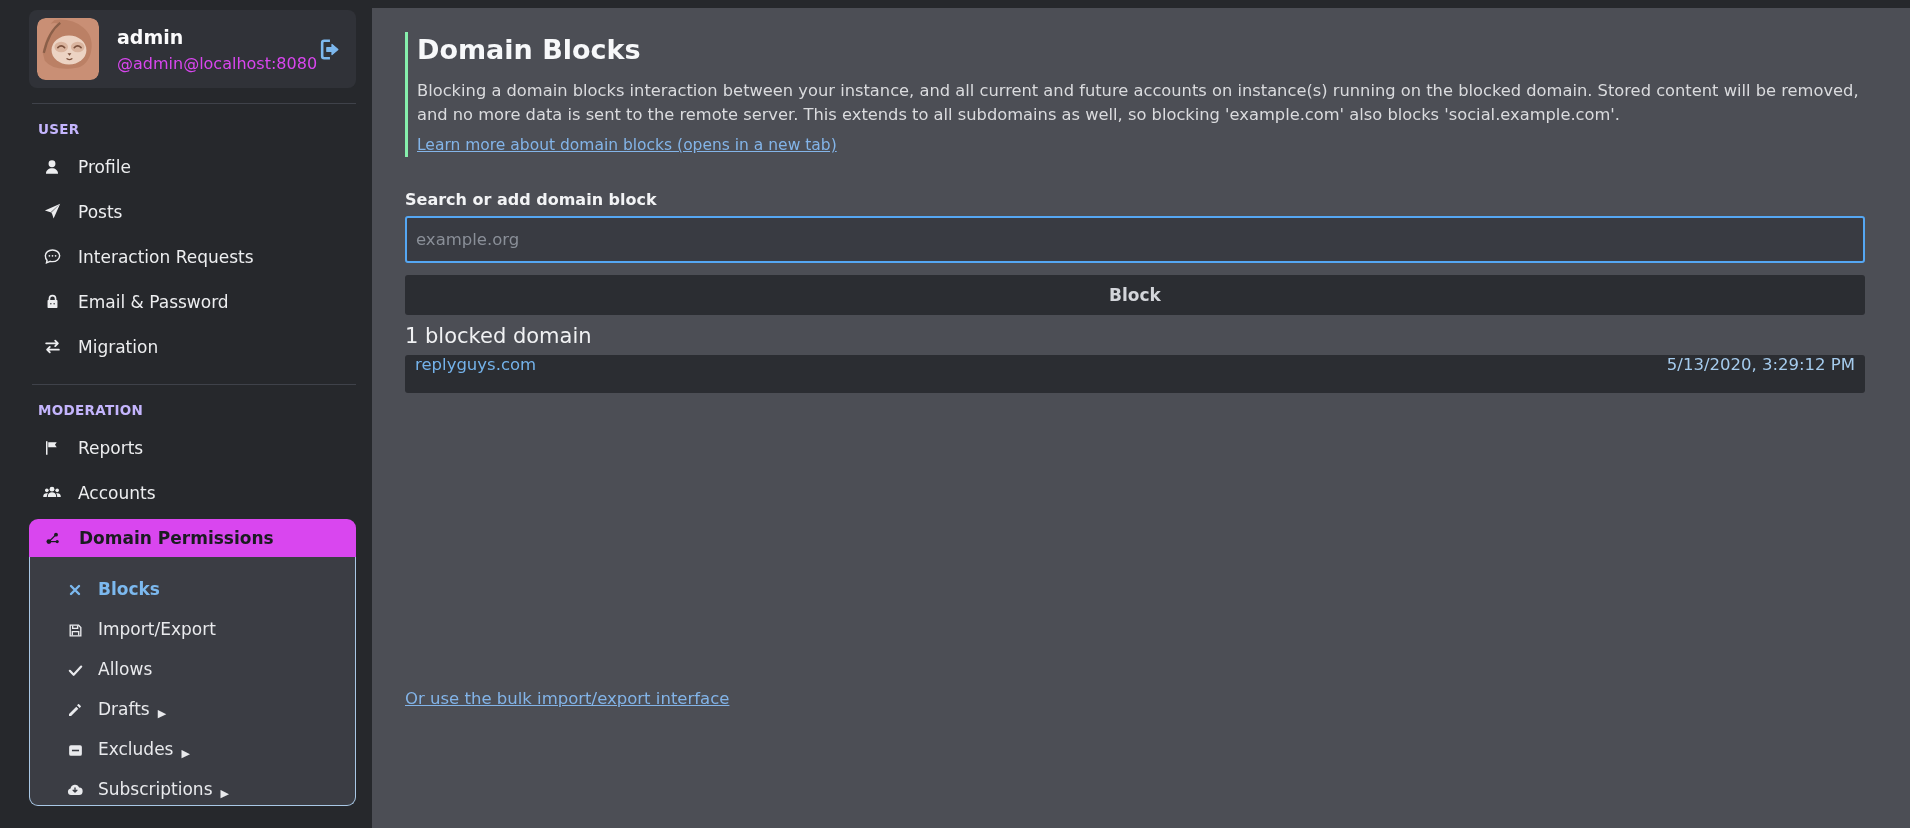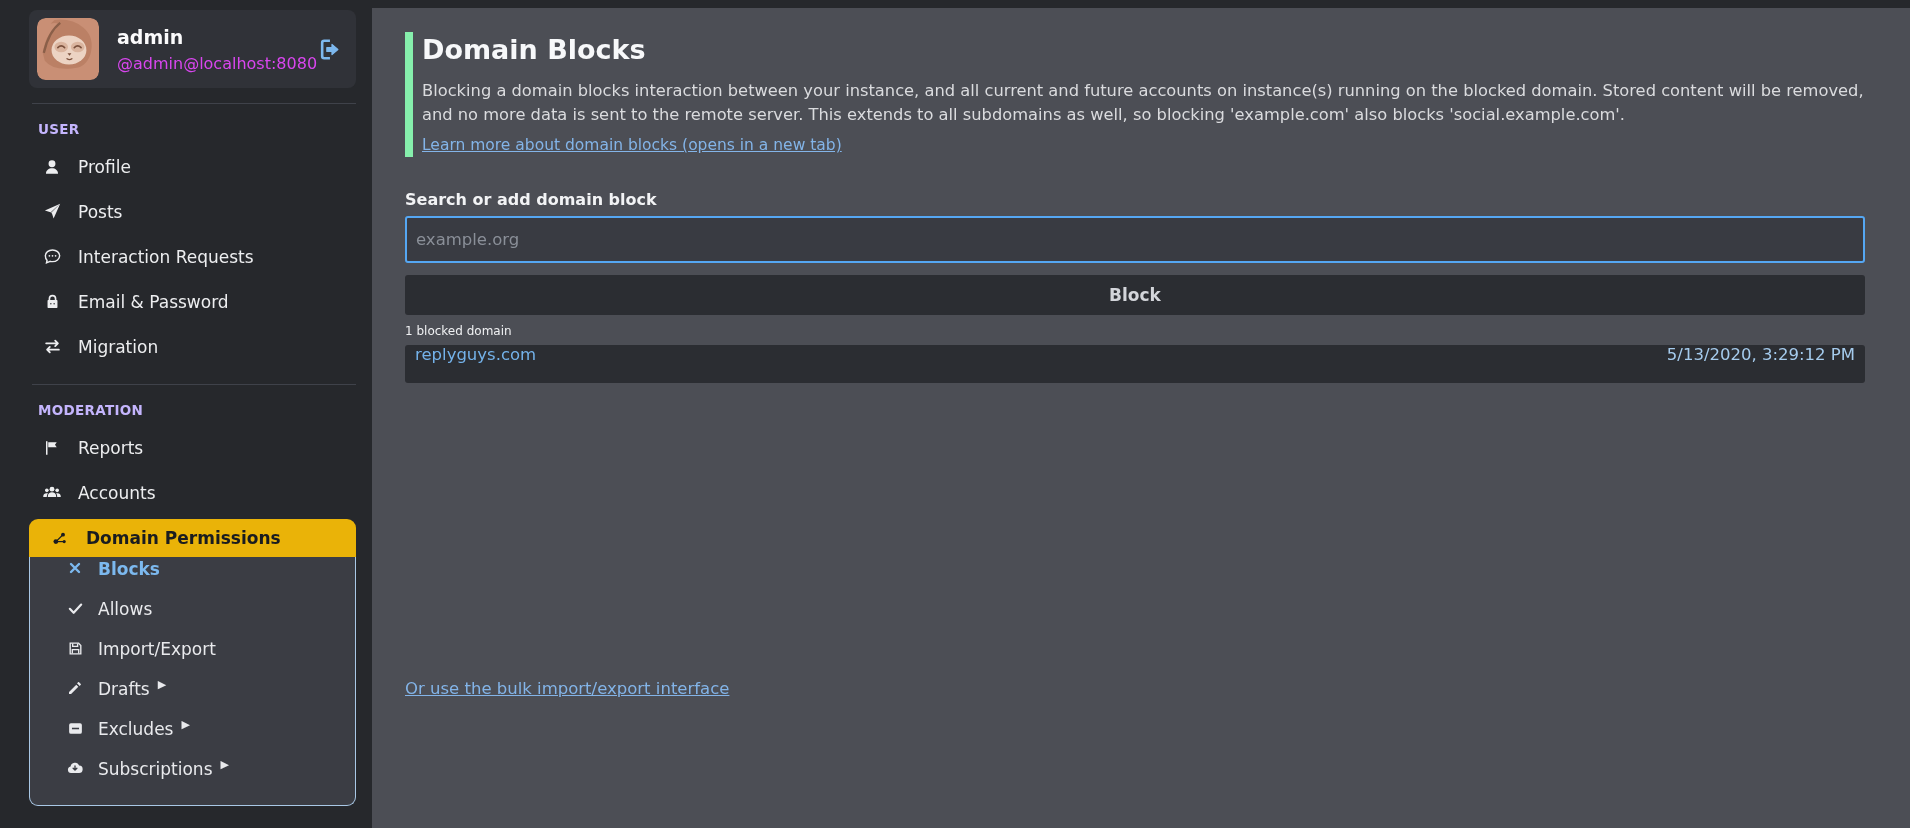--- a/index.html
+++ b/index.html
@@ -14,37 +14,37 @@
   .user-card{height:78px;background:#303238;border-radius:8px;display:flex;align-items:center;padding:0 12px 0 8px;cursor:pointer;}
   .avatar{width:62px;height:62px;border-radius:8px;overflow:hidden;flex:0 0 62px;}
   .user-meta{margin-left:18px;}
   .user-name{font-size:19px;font-weight:bold;color:#fbfbfc;margin-bottom:6px;}
   .user-handle{font-size:16px;color:#d946ef;}
   .logout-btn{margin-left:auto;background:none;border:none;color:#7db8ee;cursor:pointer;padding:0;display:flex;}
   .divider{height:1px;background:#3f424a;margin:15px 0 0 3px;}
   .section-label{color:#c4b5fd;font-weight:bold;font-size:13.5px;margin:17px 0 7px 9px;letter-spacing:.3px;}
   .nav-item{display:flex;align-items:center;height:45px;padding-left:13px;font-size:17px;color:#edeef0;cursor:pointer;}
   .nav-item .ico,.dp-active .ico{width:20px;height:20px;display:flex;align-items:center;justify-content:center;margin-right:16px;flex:0 0 20px;}
-  .dp-active{height:38px;background:#eab308;border-radius:9px 9px 0 0;display:flex;align-items:center;padding-left:21px;color:#1a1c20;font-weight:bold;font-size:17px;margin-top:4px;cursor:pointer;}
+  .dp-active{height:38px;background:#d946ef;border-radius:9px 9px 0 0;display:flex;align-items:center;padding-left:14px;color:#1a1c20;font-weight:bold;font-size:17px;margin-top:4px;cursor:pointer;}
   .submenu{border:1px solid #a9c8e6;border-top:none;border-radius:0 0 9px 9px;background:#3b3d44;padding:2px 0 6px;box-sizing:border-box;}
-  .sub-item{display:flex;align-items:flex-start;height:40px;padding-left:36px;font-size:17px;color:#e9eaed;cursor:pointer;}
+  .sub-item{display:flex;align-items:flex-end;height:40px;padding-left:36px;font-size:17px;color:#e9eaed;cursor:pointer;}
   .sub-item .ico{width:18px;height:18px;display:flex;align-items:center;justify-content:center;margin-right:14px;flex:0 0 18px;}
   .sub-item.active{color:#7cb9ef;font-weight:bold;}
   .caret{font-size:11px;margin-left:8px;color:#e9eaed;line-height:1;}
   
   main{flex:1 1 auto;margin:8px 0 0 16px;background:#4c4e55;box-sizing:border-box;padding:24px 45px 0 33px;}
-  .header-block{border-left:8px solid #86efac;padding:2px 0 3px 9px;}
+  .header-block{border-left:3px solid #86efac;padding:2px 0 3px 9px;}
   .page-title{margin:0 0 14px;font-size:27px;color:#f7f8fa;font-weight:bold;}
   .desc{margin:0 0 8px;font-size:16.3px;line-height:1.47;color:#dadbde;}
   a.learn-link{color:#83b4e8;font-size:15.5px;text-decoration:underline;cursor:pointer;}
   .search-label{display:block;font-weight:bold;font-size:16px;margin:33px 0 7px;color:#f2f3f5;}
   input.search{display:block;width:100%;box-sizing:border-box;height:47px;background:#393b42;border:2px solid #55a7f3;border-radius:3px;padding:0 9px;font-size:16.5px;color:#e8e9ec;font-family:inherit;outline:none;}
   input.search::placeholder{color:#8a8f98;}
   .block-btn{display:block;width:100%;height:40px;margin-top:12px;background:#2b2d32;border:none;border-radius:3px;color:#d3d5da;font-weight:bold;font-size:17px;font-family:inherit;cursor:pointer;}
-  .count{margin-top:9px;font-size:12px;color:#f0f1f3;}
+  .count{margin-top:9px;font-size:21px;color:#f0f1f3;}
   .domain-row{margin-top:7px;height:38px;background:#2b2d32;border-radius:3px;display:flex;align-items:flex-start;justify-content:space-between;padding:0 10px;text-decoration:none;cursor:pointer;}
   .domain-name{color:#74b2ea;font-size:16.5px;}
   .domain-date{color:#a5cbed;font-size:16.5px;}
   a.bulk-link{display:inline-block;margin-top:296px;color:#83b4e8;font-size:16.5px;text-decoration:underline;cursor:pointer;}
   svg{display:block;}
 </style>
 </head>
 <body>
 
 <aside class="sidebar">
@@ -178,35 +178,35 @@
     <div class="sub-item active">
       <span class="ico">
         <svg viewBox="0 0 24 24" width="16" height="16" fill="none" stroke="currentColor" stroke-width="3.6" stroke-linecap="round">
             <path d="M6 6l12 12M18 6 6 18"></path>
           </svg>
       </span>
       <span>Blocks</span>
     </div>
     <div class="sub-item">
       <span class="ico">
-        <svg viewBox="0 0 24 24" width="17" height="17" fill="none" stroke="currentColor" stroke-width="3.1" stroke-linecap="round" stroke-linejoin="round">
-            <path d="M4 12.5 9.4 18 20 6.5"></path>
-          </svg>
-      </span>
-      <span>Allows</span>
-    </div>
-    <div class="sub-item">
-      <span class="ico">
         <svg viewBox="0 0 24 24" width="17" height="17" fill="none" stroke="currentColor" stroke-width="1.9">
             <path d="M4.5 4.5h11.8l3.2 3.2v11.8H4.5z"></path>
             <path d="M8 4.8v4.3h7V4.8"></path>
             <path d="M7.5 19.2v-5.7h9v5.7"></path>
           </svg>
       </span>
       <span>Import/Export</span>
+    </div>
+    <div class="sub-item">
+      <span class="ico">
+        <svg viewBox="0 0 24 24" width="17" height="17" fill="none" stroke="currentColor" stroke-width="3.1" stroke-linecap="round" stroke-linejoin="round">
+            <path d="M4 12.5 9.4 18 20 6.5"></path>
+          </svg>
+      </span>
+      <span>Allows</span>
     </div>
     <div class="sub-item">
       <span class="ico">
         <svg viewBox="0 0 24 24" width="16" height="16" fill="currentColor">
             <path d="M3 17.9V21h3.1L17 10.1 13.9 7 3 17.9zM20.7 7.3c.4-.4.4-1 0-1.4l-2.6-2.6c-.4-.4-1-.4-1.4 0L15 5l4 4 1.7-1.7z"></path>
           </svg>
       </span>
       <span>Drafts</span>
       <span class="caret">▶</span>
     </div>

